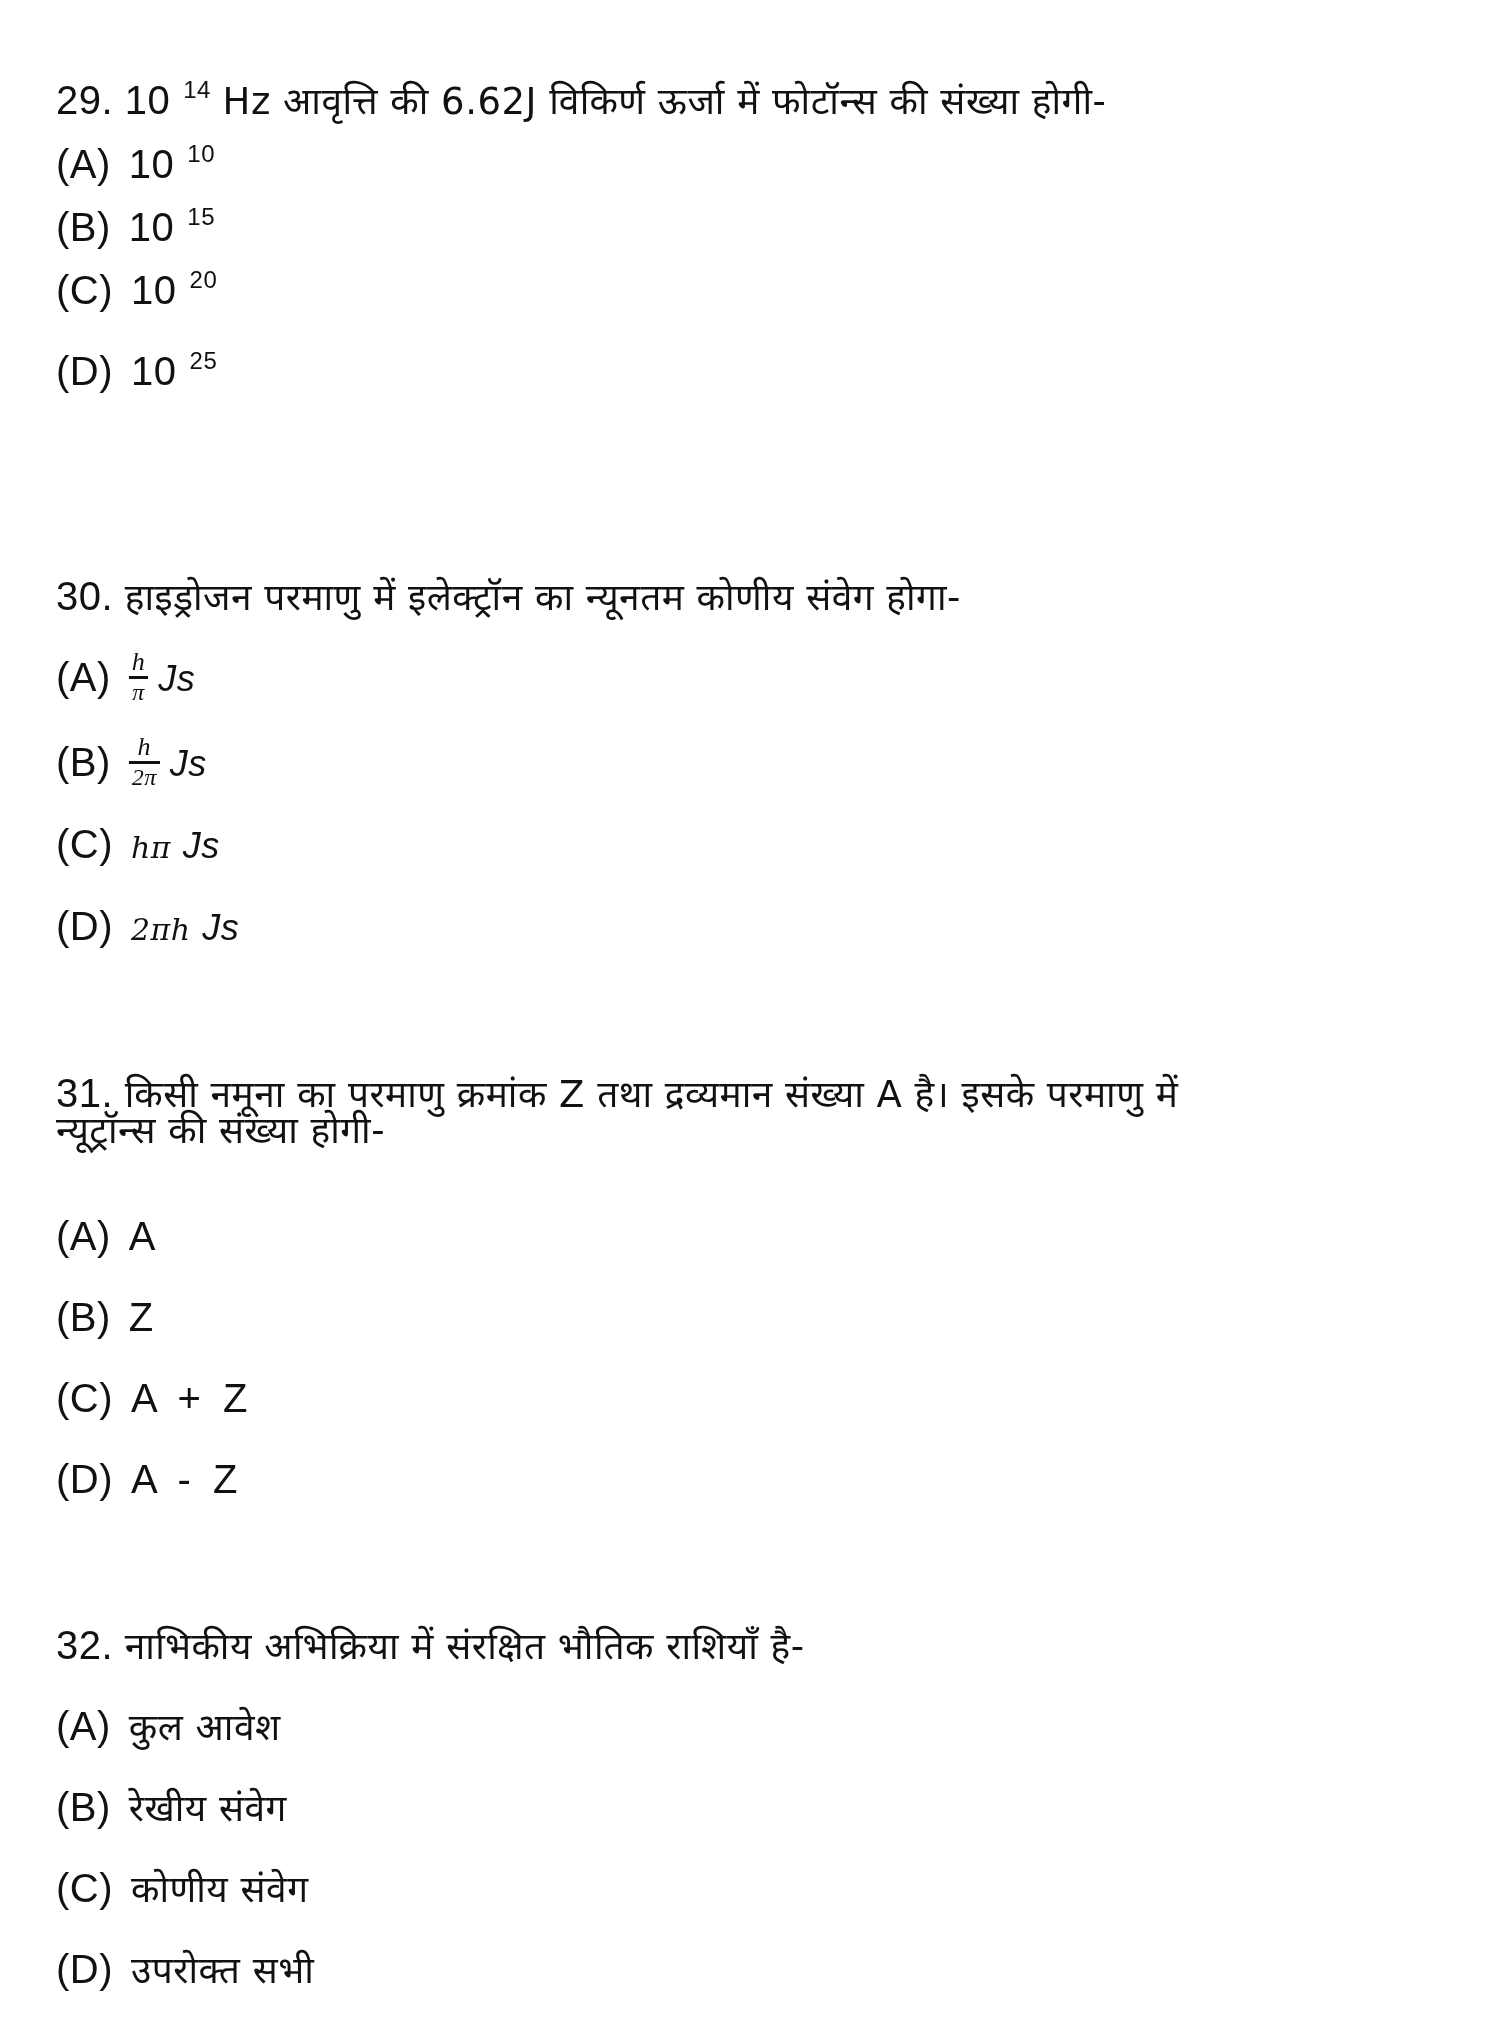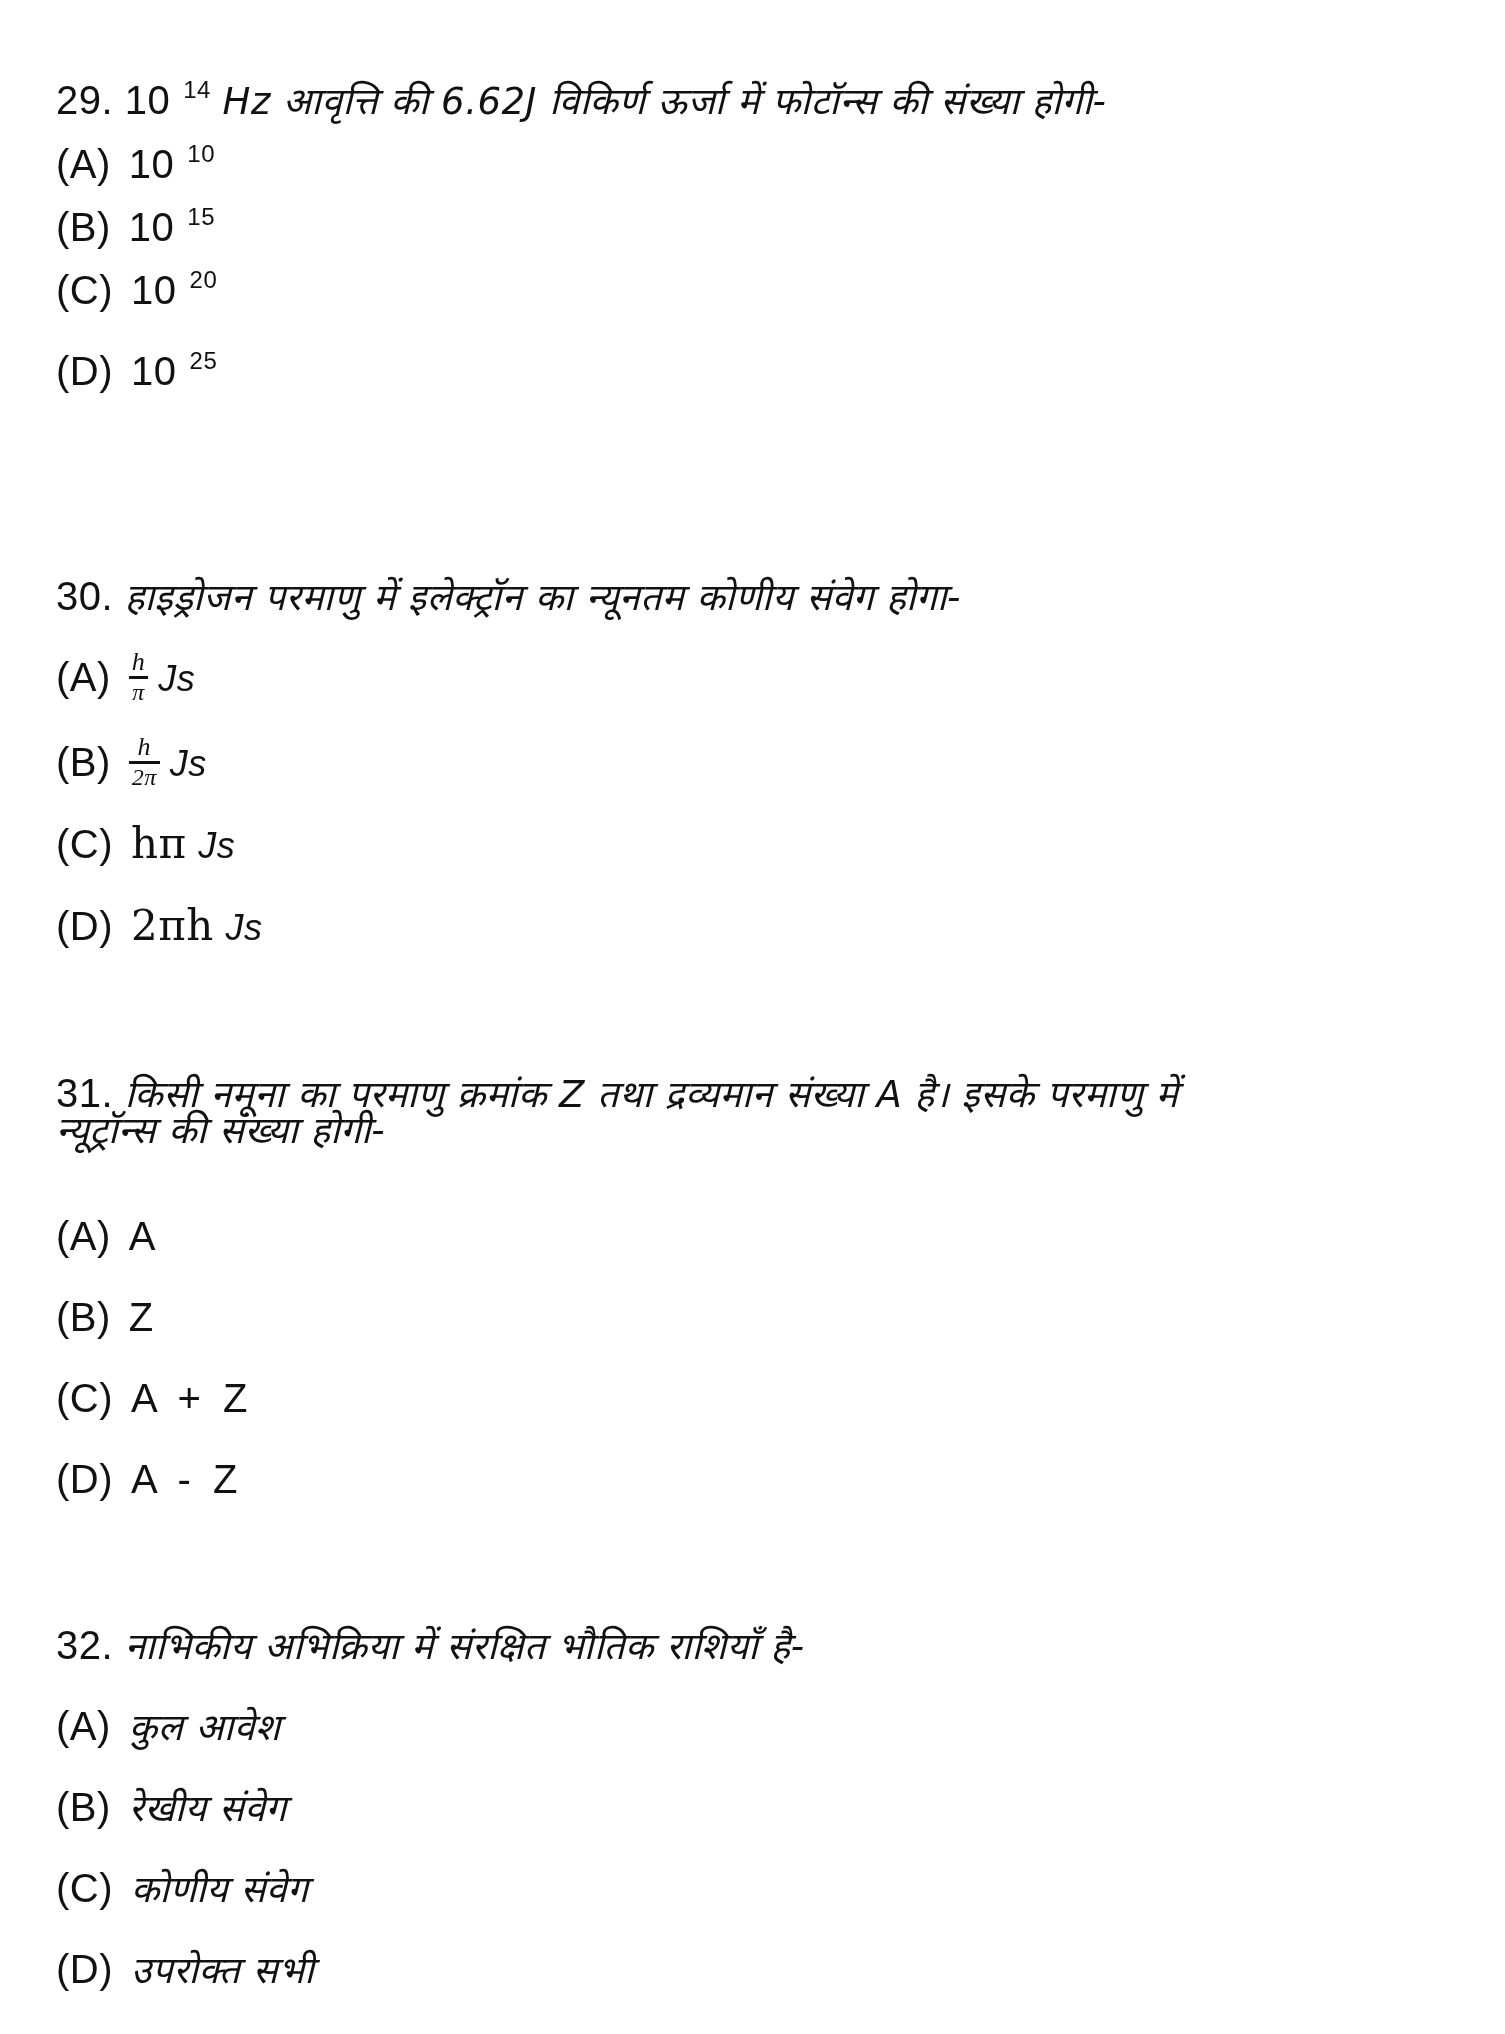--- a/index.html
+++ b/index.html
@@ -6,24 +6,24 @@
   body {
     width: 1505px; height: 2034px; position: relative; overflow: hidden;
     font-family: "Liberation Sans", "DejaVu Sans", sans-serif;
     color: #111111;
   }
   .line {
     position: absolute; left: 56px;
     font-size: 40px; line-height: 48px; white-space: nowrap;
     letter-spacing: 0.5px;
   }
-  .line .hi { font-family: "DejaVu Sans", sans-serif; font-size: 37px; font-style: italic; }
+  .line .hi { font-family: "DejaVu Sans", sans-serif; font-size: 37px; }
   sup { font-size: 24px; vertical-align: 0; position: relative; top: -16px; margin-left: 13px; }
   .opt-label { display: inline-block; margin-right: 18px; }
-  .math { font-family: "DejaVu Serif", "Liberation Serif", serif; font-size: 42px; }
+  .math { font-family: "DejaVu Serif", "Liberation Serif", serif; font-style: italic; font-size: 30px; }
   .frac {
     display: inline-flex; flex-direction: column; align-items: center;
     vertical-align: middle; position: relative; top: -4px; margin-right: 10px;
     font-family: "Liberation Serif", "DejaVu Serif", serif; font-style: italic;
   }
   .frac .num { font-size: 26px; line-height: 28px; padding: 0 3px; }
   .frac .den { font-size: 24px; line-height: 26px; padding: 0 3px; border-top: 3px solid #111; }
   .unit { font-family: Liberation Sans, sans-serif; font-style: italic; font-size: 36px; }
 </style>
 </head>

